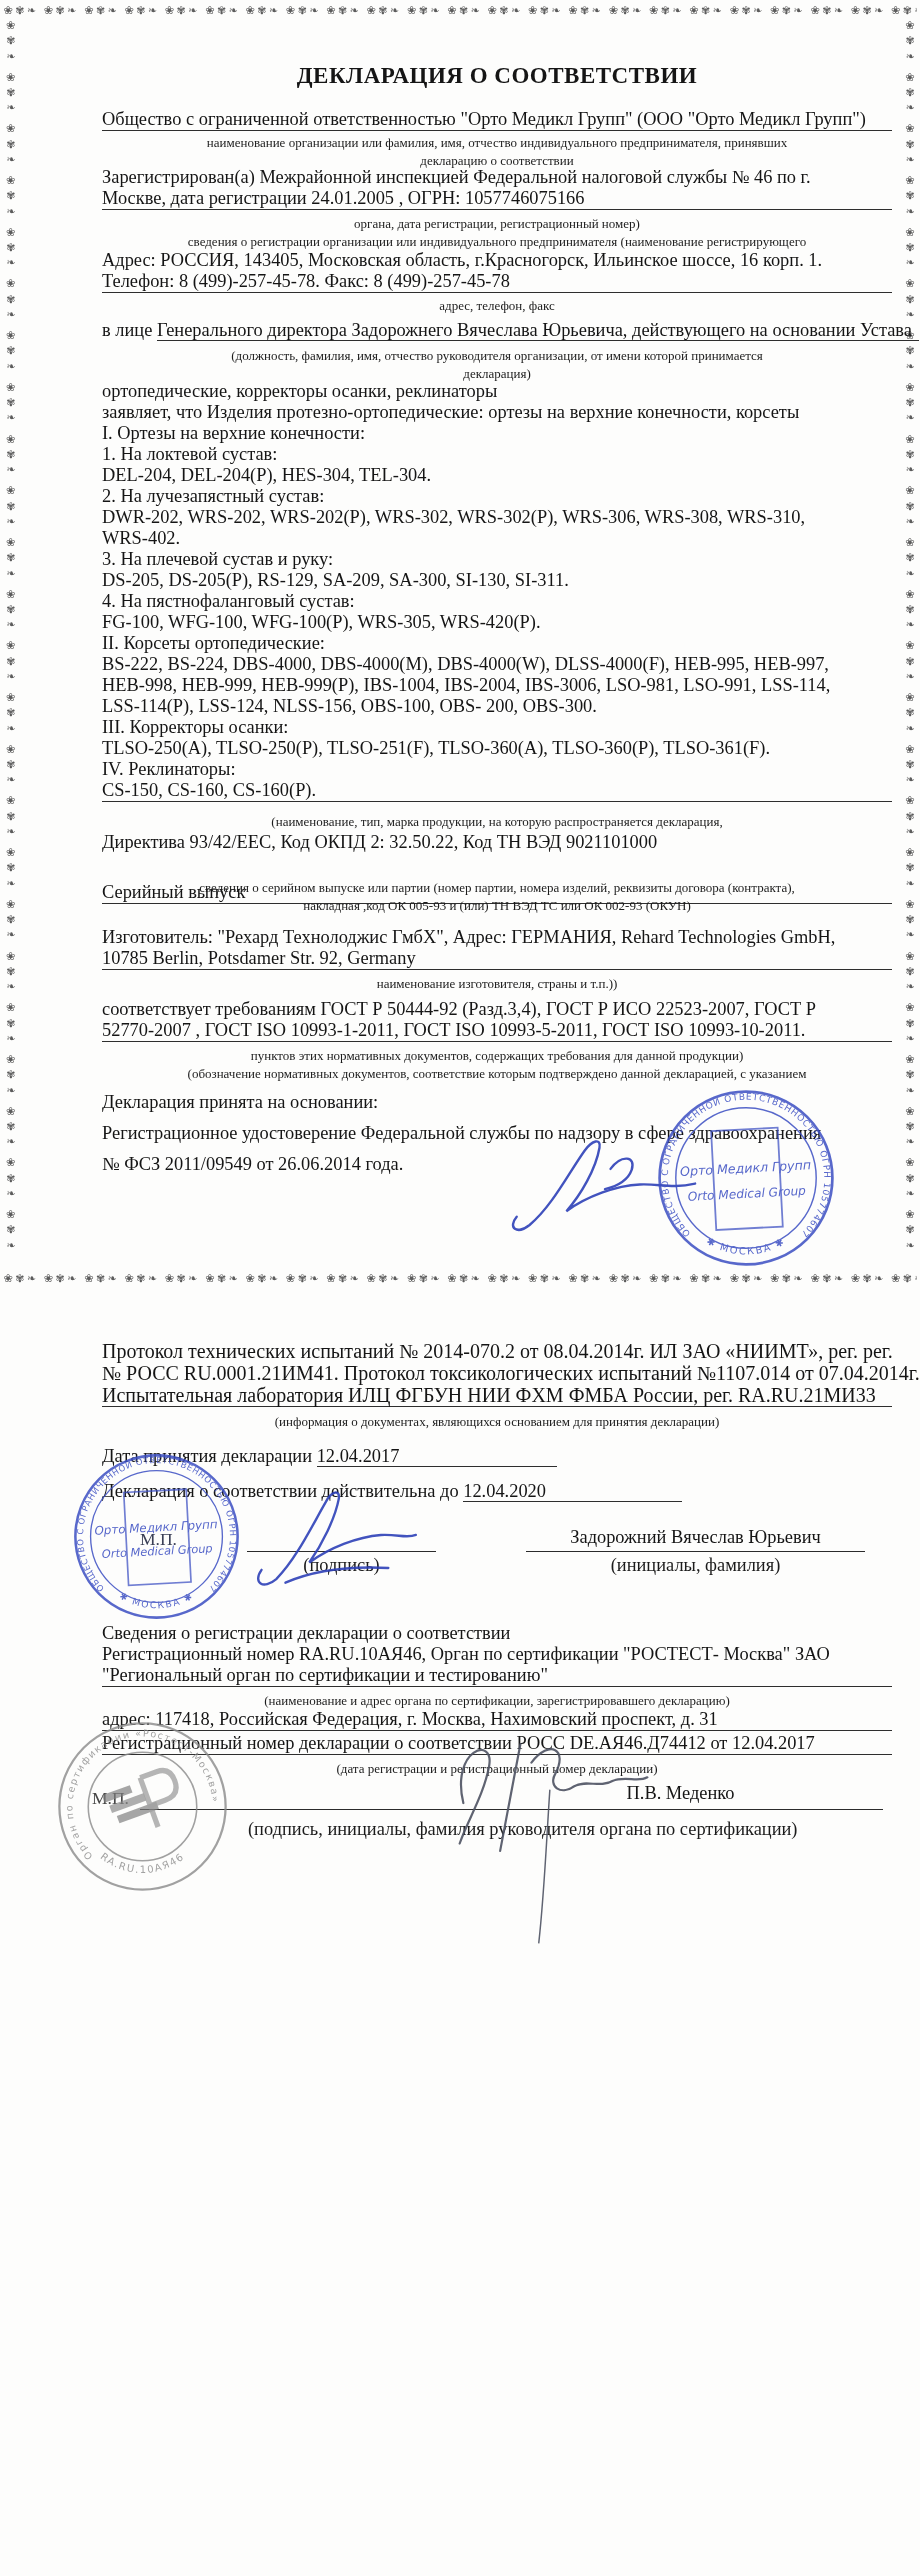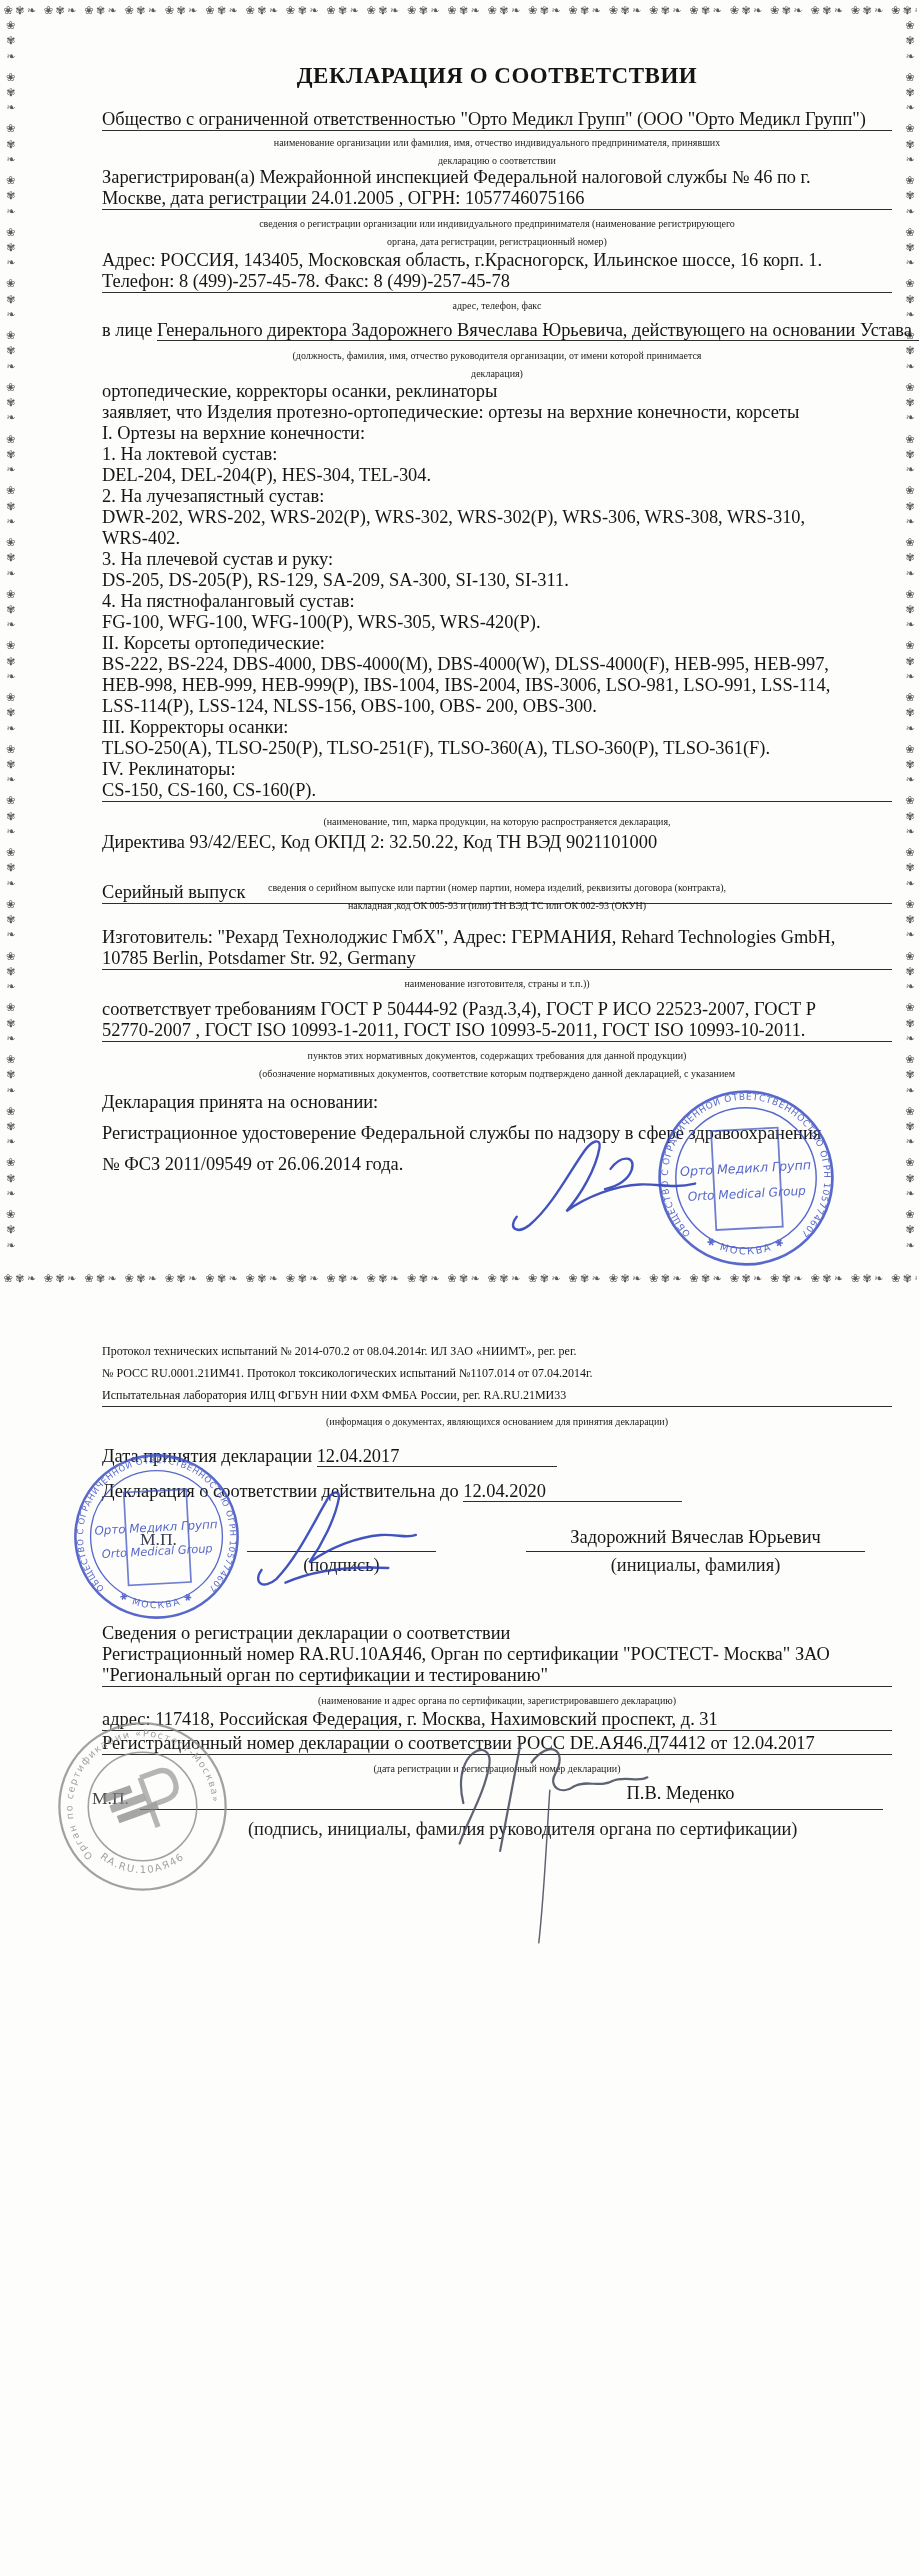--- a/index.html
+++ b/index.html
@@ -1,21 +1,21 @@
 <!DOCTYPE html>
 <html style="font-size:14.7px"><head>
 <meta charset="utf-8">
 <style>
   html,body{margin:0;padding:0}
   body{width:920px;height:2576px;position:relative;background:#fdfdfc;
        font-family:"Liberation Serif",serif;color:#151515;overflow:hidden}
   .blk{position:absolute;left:102px;width:790px}
   .line{font-size:18.4px;line-height:21px;white-space:nowrap}
-  .p2line{font-size:12px;line-height:22px;white-space:nowrap}
-  .cap{font-size:10px;line-height:17.5px;text-align:center;color:#1c1c1c}
+  .p2line{font-size:20px;line-height:22px;white-space:nowrap}
+  .cap{font-size:13px;line-height:17.5px;text-align:center;color:#1c1c1c}
   .ul{border-bottom:1.4px solid #2e2e2e}
   .ulspan{border-bottom:1.4px solid #2e2e2e}
   .pad-a{padding-right:158px}
   .pad-b{padding-right:136px}
   .pad-c{padding-right:7.4px}
   .title{font-size:23px;font-weight:bold;text-align:center;letter-spacing:0.5px}
   .bold{font-weight:normal}
   .border-h{position:absolute;left:3.7px;width:913px;height:15.6px;overflow:hidden;white-space:nowrap;
             font-family:"DejaVu Sans",sans-serif;font-size:11px;letter-spacing:2.3px;color:#5c5c5c}
   .border-v{position:absolute;top:19.3px;height:1251px;width:15.6px;overflow:hidden;
@@ -42,22 +42,22 @@
 <div class="blk cap" style="top:134px">
   <div>наименование организации или фамилия, имя, отчество индивидуального предпринимателя, принявших</div>
   <div>декларацию о соответствии</div>
 </div>
 
 <div class="blk" style="top:167px">
   <div class="line">Зарегистрирован(а) Межрайонной инспекцией Федеральной налоговой службы № 46 по г.</div>
   <div class="line ul">Москве, дата регистрации 24.01.2005 , ОГРН: 1057746075166</div>
 </div>
 <div class="blk cap" style="top:215px">
+  <div>органа, дата регистрации, регистрационный номер)</div>
   <div>сведения о регистрации организации или индивидуального предпринимателя (наименование регистрирующего</div>
-  <div>органа, дата регистрации, регистрационный номер)</div>
 </div>
 
 <div class="blk" style="top:250px">
   <div class="line">Адрес: РОССИЯ, 143405, Московская область, г.Красногорск, Ильинское шоссе, 16 корп. 1.</div>
   <div class="line ul">Телефон: 8 (499)-257-45-78. Факс: 8 (499)-257-45-78</div>
 </div>
 <div class="blk cap" style="top:297px">адрес, телефон, факс</div>
 
 <div class="blk line" style="top:320px"><span>в лице </span><span class="ulspan pad-c">Генерального директора Задорожнего Вячеслава Юрьевича, действующего на основании Устава</span></div>
 <div class="blk cap" style="top:347px">

